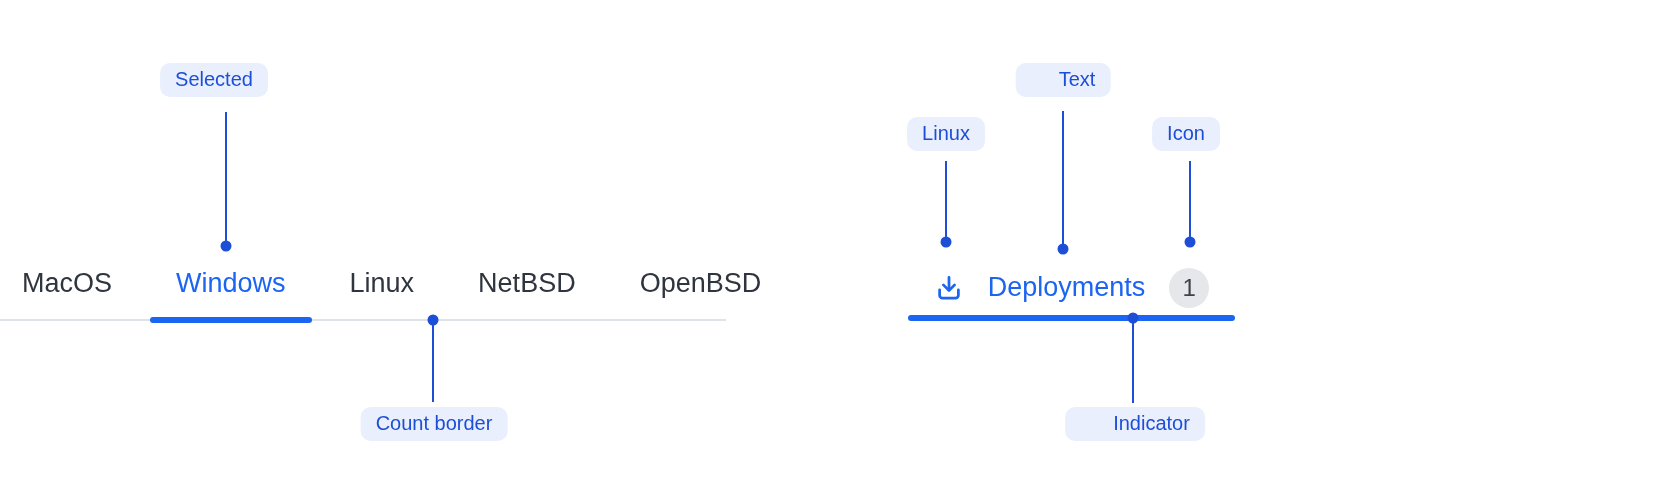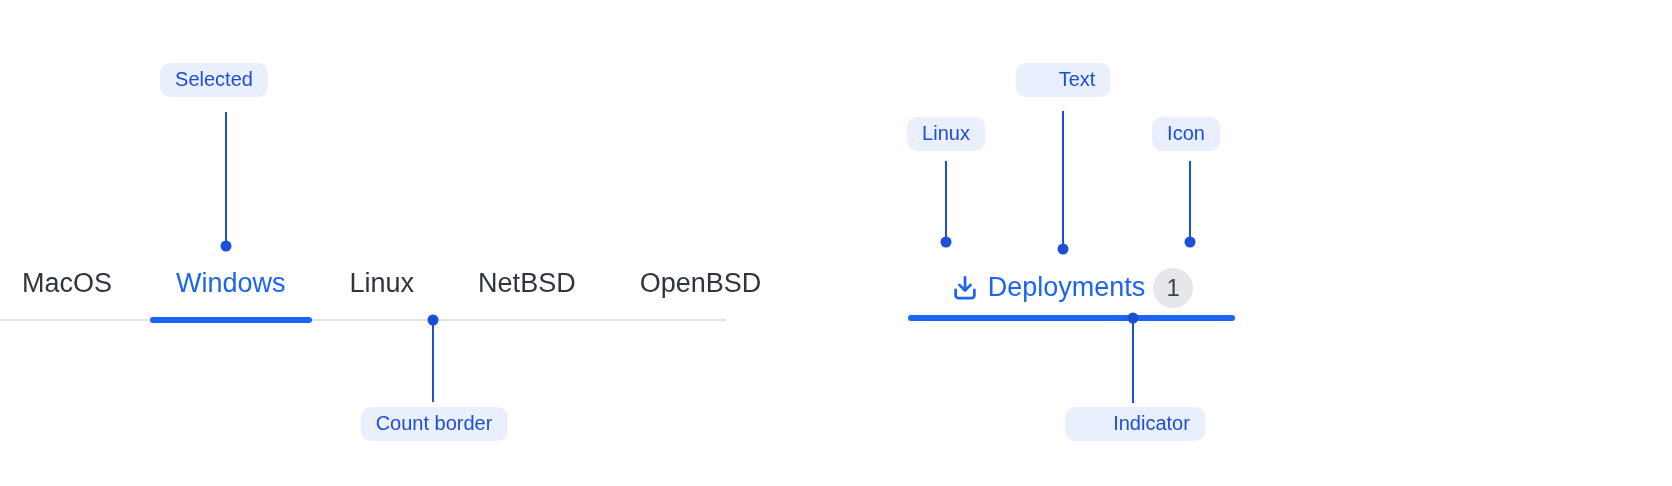--- a/index.html
+++ b/index.html
@@ -45,21 +45,21 @@
   }
   .tab.active{color:var(--active-blue);}
   .tab.active::after{
     content:"";position:absolute;left:-26px;right:-26px;bottom:-4px;
     height:6px;border-radius:3px;background:var(--active-blue);
   }
 
   
   .deploy-tab{
     position:absolute;left:908px;top:250px;width:327px;height:71px;
-    display:flex;align-items:center;justify-content:center;gap:8px;
+    display:flex;align-items:center;justify-content:center;gap:24px;
     padding-top:4px;cursor:pointer;
   }
   .deploy-tab .indicator{
     position:absolute;left:0;right:0;bottom:0;height:6px;border-radius:3px;
     background:var(--active-blue);
   }
   .deploy-tab .dl-icon{color:var(--active-blue);display:block;}
   .deploy-label{
     font-size:27px;font-weight:500;color:var(--active-blue);white-space:nowrap;
   }

